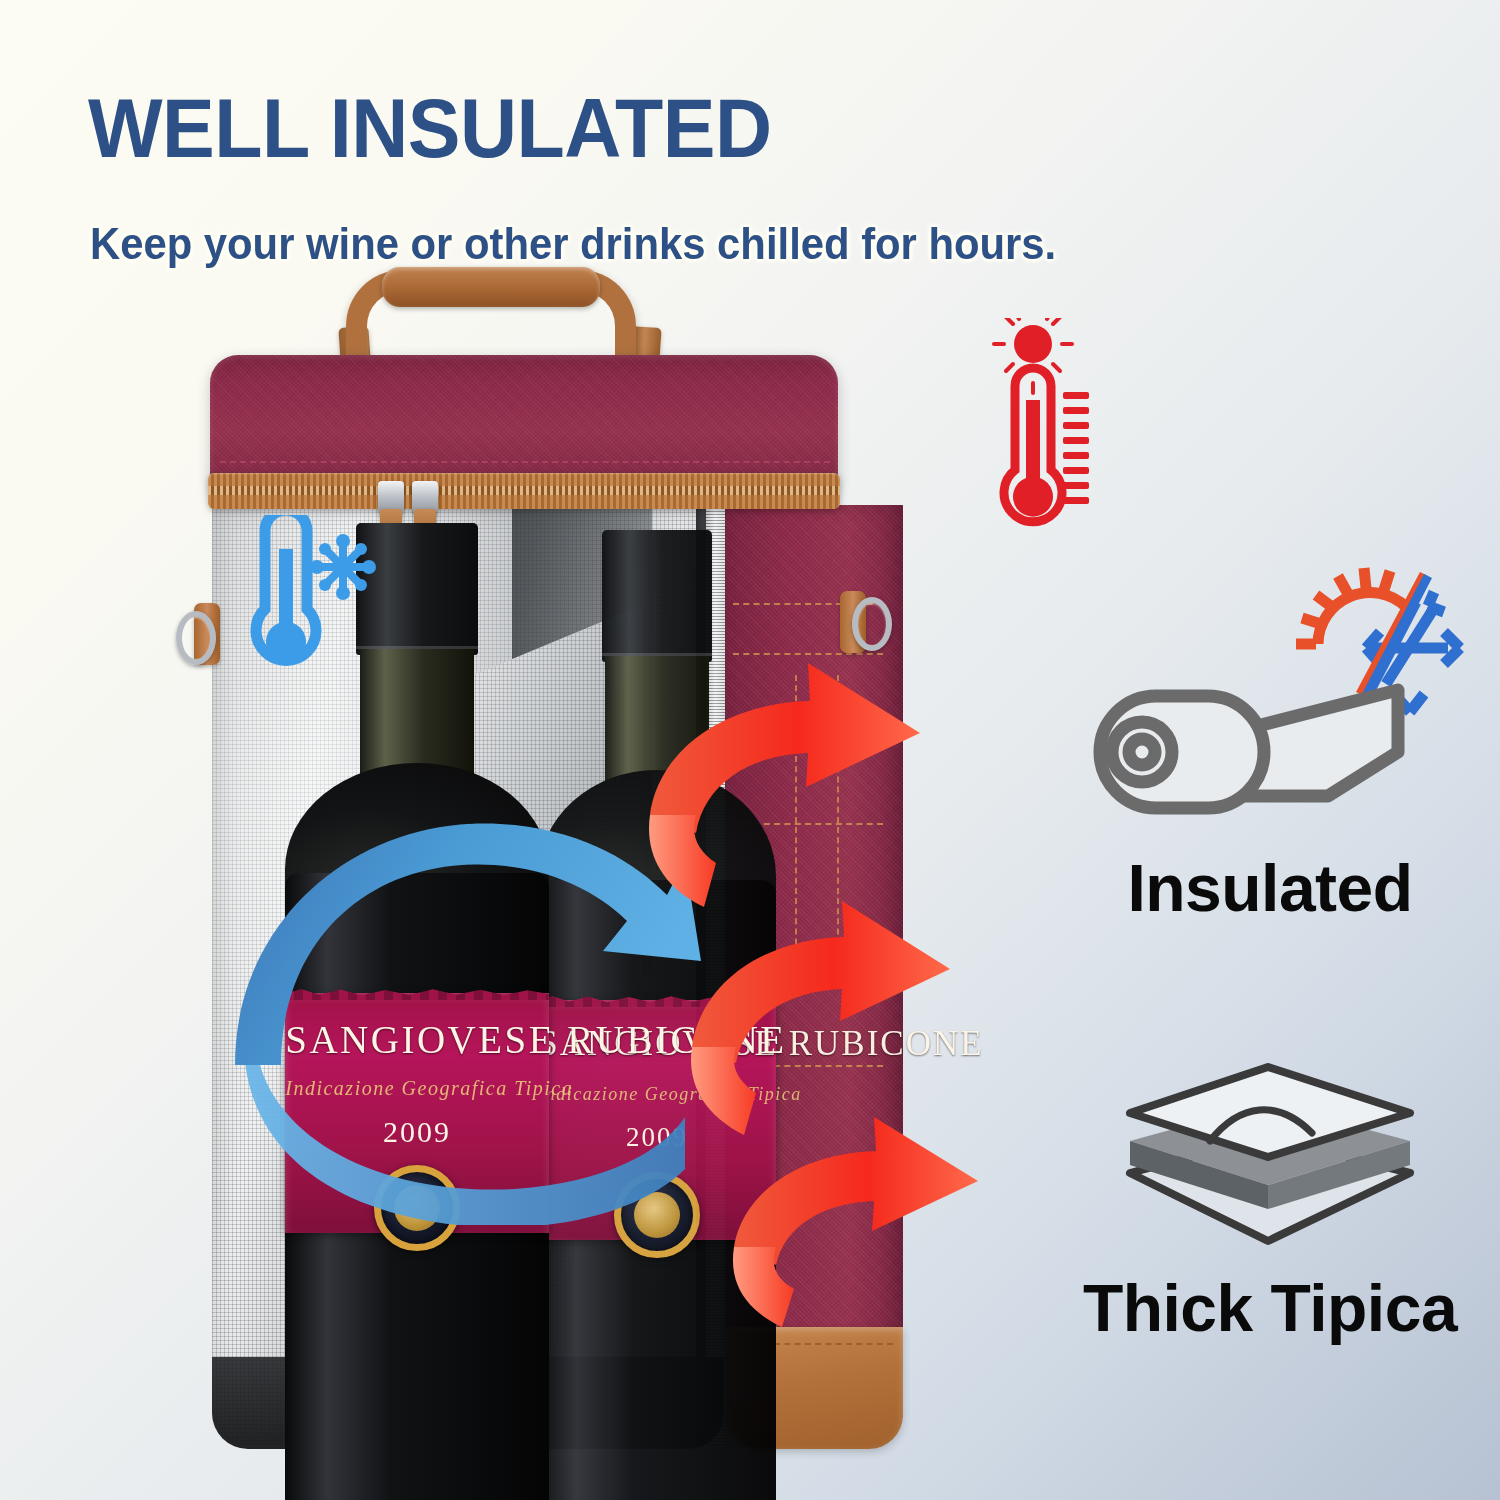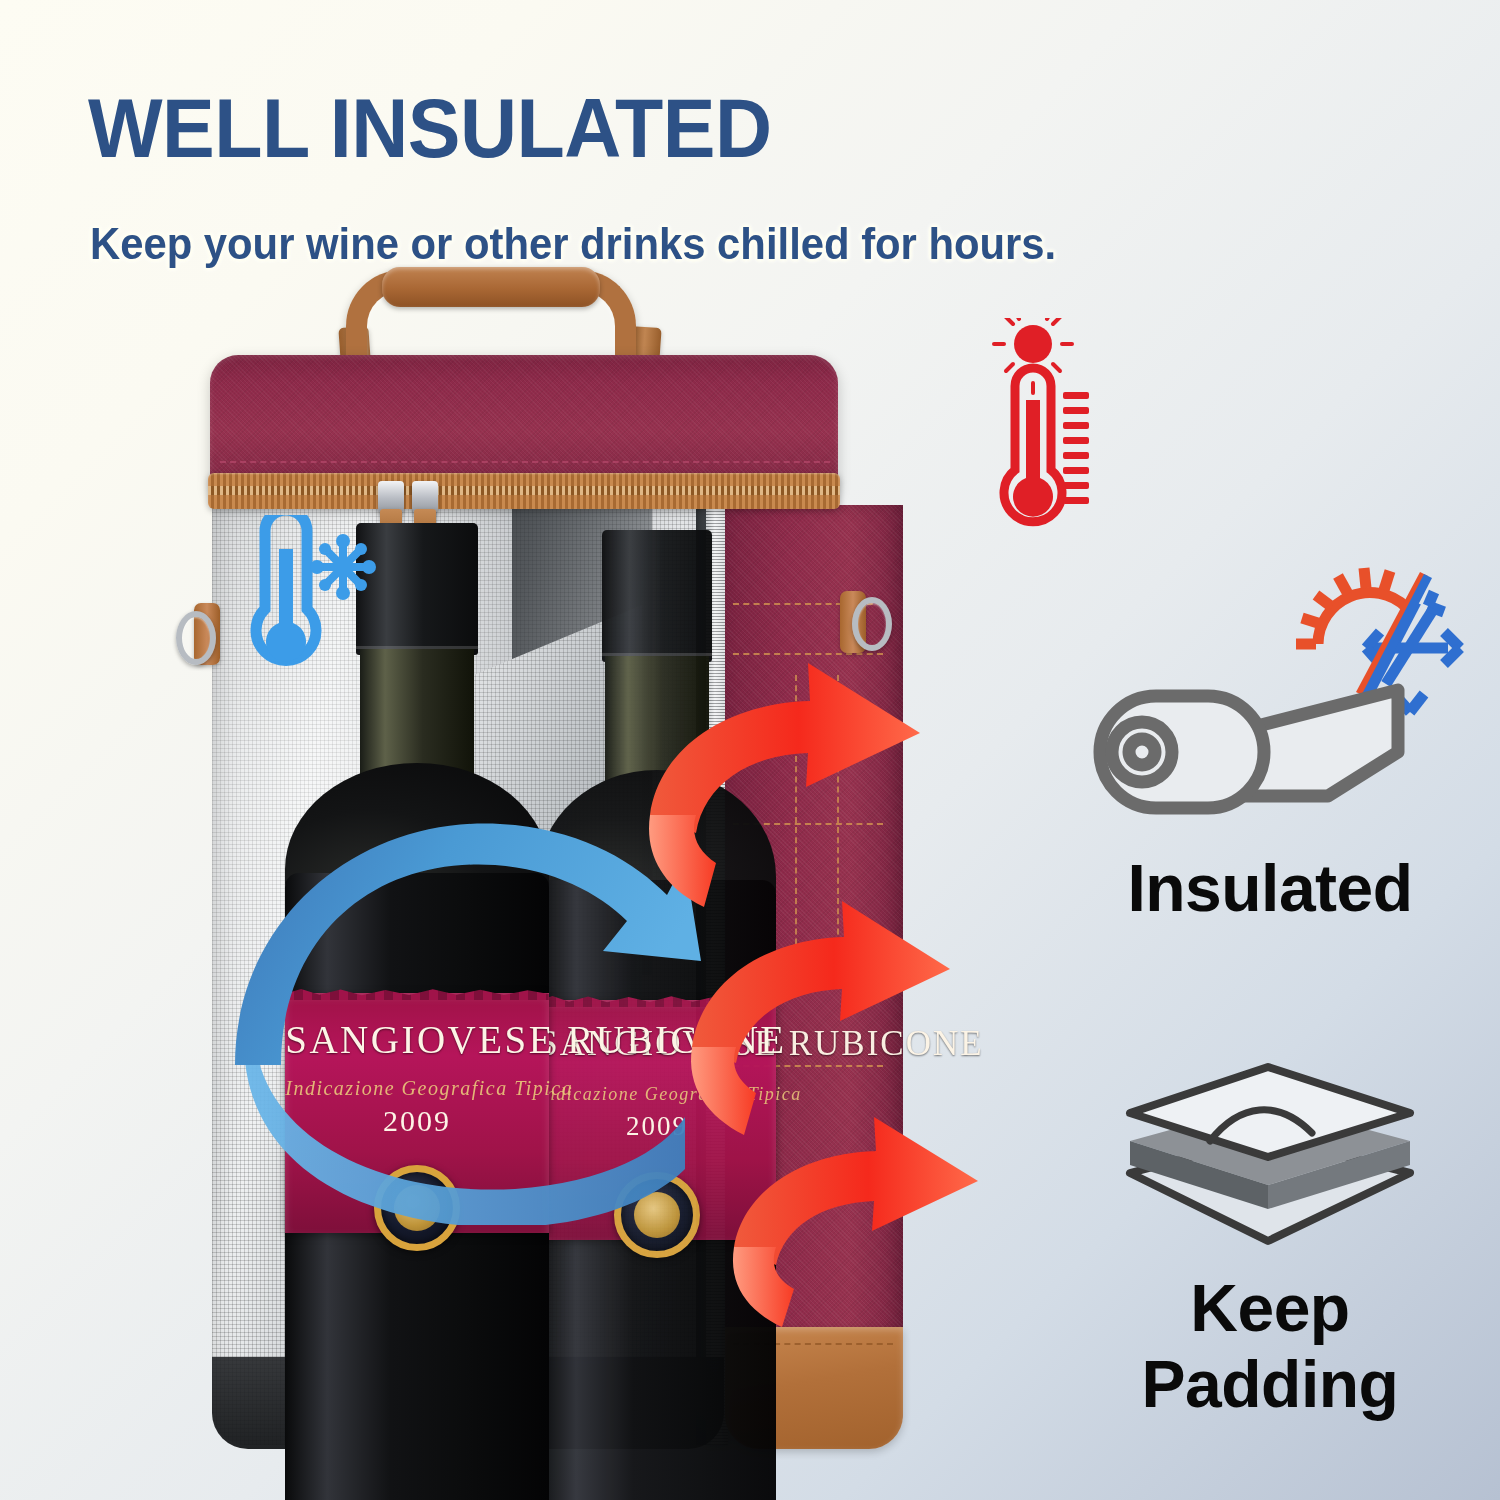--- a/index.html
+++ b/index.html
@@ -264,21 +264,21 @@
     text-shadow:0 1px 2px rgba(0,0,0,.55);
   }
   .lbl-sub{
     position:absolute; left:0; top:84px; width:100%;
     text-align:center; color:#e8c47a;
     font-family:"Liberation Serif", serif;
     font-style:italic; font-size:20px; letter-spacing:1.5px;
     white-space:nowrap; opacity:.92;
   }
   .lbl-year{
-    position:absolute; left:0; top:111px; width:100%;
+    position:absolute; left:0; top:122px; width:100%;
     text-align:center; color:#fdf4e6;
     font-family:"Liberation Serif", serif;
     font-size:30px; letter-spacing:2px;
   }
   .lbl-seal{
     position:absolute; left:50%; top:172px;
     transform:translateX(-50%);
     width:86px; height:86px; border-radius:50%;
     background:
       radial-gradient(circle at 38% 32%, #2a2f45 0%, #151a2c 52%, #0b0e18 100%);
@@ -579,14 +579,14 @@
         <path d="M70 96 L 208 58 L 350 96 L 208 140 Z" fill="#8d9196"></path>
         <path d="M70 96 L 70 120 L 208 164 L 208 140 Z" fill="#5d6266"></path>
         <path d="M350 96 L 350 120 L 208 164 L 208 140 Z" fill="#74797e"></path>
       </g>
 
       <path d="M70 68 L 208 22 L 350 68 L 208 112 Z" fill="#eef1f4" stroke="#3a3a3a" stroke-width="8" stroke-linejoin="round"></path>
 
       <path d="M150 96 C 180 58, 218 54, 252 88" fill="none" stroke="#3a3a3a" stroke-width="7" stroke-linecap="round"></path>
     </svg>
   </div>
-  <div class="feature-label">Keep Padding</div>
+  <div class="feature-label">Thick Tipica</div>
 </div>
 
 </body></html>

